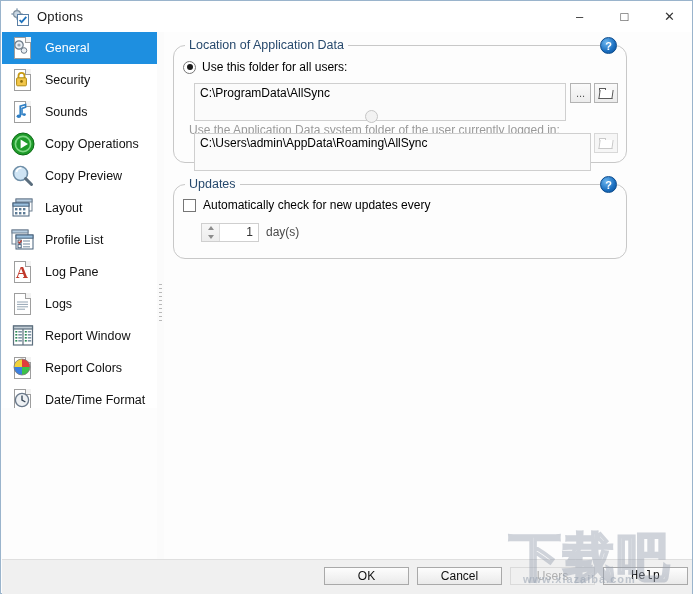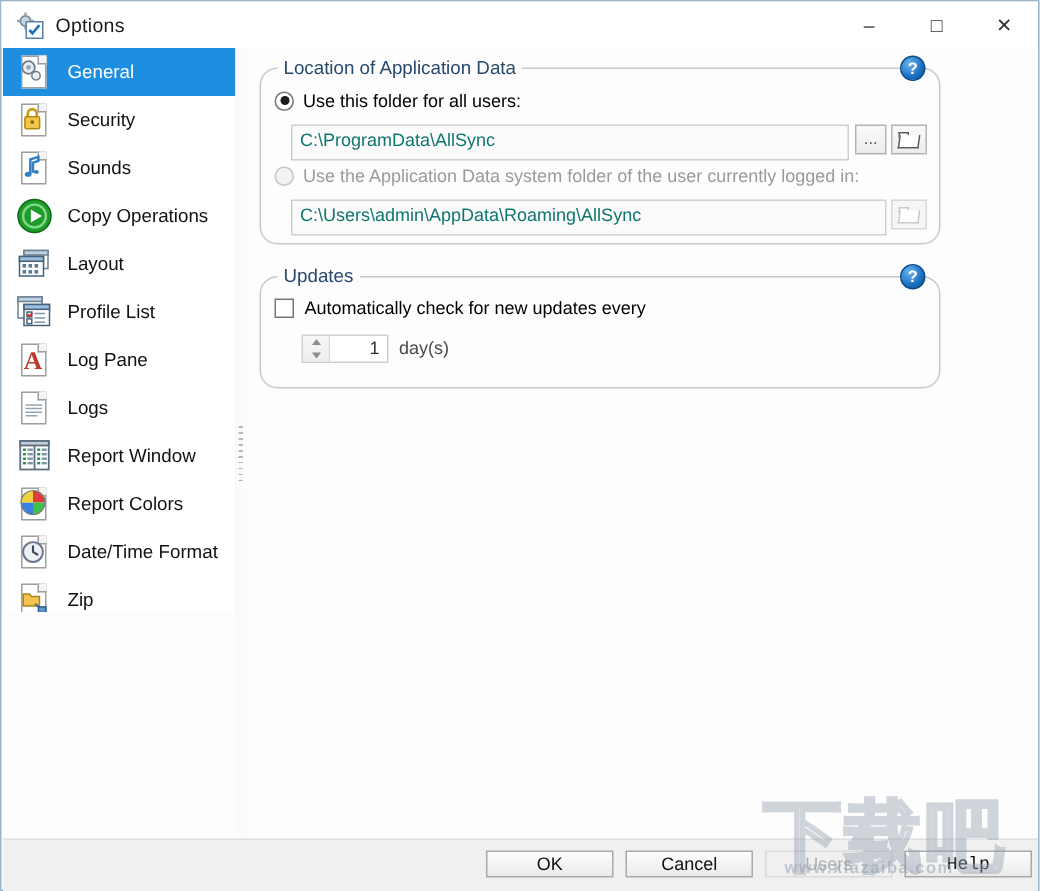--- a/index.html
+++ b/index.html
@@ -69,22 +69,22 @@
   .radio-row{display:flex;align-items:center;}
   .radio{width:13px;height:13px;border-radius:50%;border:1px solid #767676;
     background:#fff;box-sizing:border-box;position:relative;flex:0 0 auto;}
   .radio.checked:after{content:"";position:absolute;left:2.5px;top:2.5px;width:6px;height:6px;
     border-radius:50%;background:#1a1a1a;}
   .radio.disabled{border-color:#c6c6c6;background:#f2f2f2;}
   .radio-label{margin-left:6px;font-size:12px;color:#000;white-space:nowrap;}
   .radio-label.disabled{color:#9a9a9a;}
 
   .field{
-    box-sizing:border-box;height:24px;border:1px solid #cfcfcf;background:#fbfbfb;
-    color:#0f766e;font-size:12px;padding:0 0 0 5px;line-height:18px;white-space:nowrap;
+    box-sizing:border-box;height:38px;border:1px solid #cfcfcf;background:#fbfbfb;
+    color:#000000;font-size:12px;padding:0 0 0 5px;line-height:18px;white-space:nowrap;
     overflow:hidden;
   }
   .smallbtn{
     box-sizing:border-box;height:20px;border:1px solid #b3b3b3;
     background:linear-gradient(to bottom,#fafafa,#ececec);
     display:flex;align-items:center;justify-content:center;font-size:11px;color:#555;
   }
   .smallbtn.disabled{border-color:#d8d8d8;background:#f6f6f6;color:#c2c2c2;}
 
   .folder-glyph{width:14px;height:11px;position:relative;}
@@ -209,20 +209,30 @@
         <span class="nav-icon">
           <svg width="26" height="26" viewBox="0 0 26 26">
             <circle cx="13" cy="13" r="11" fill="#1f9b2a" stroke="#0d6a16" stroke-width="1"></circle>
             <circle cx="13" cy="13" r="7.6" fill="none" stroke="#7ed884" stroke-width="1.6"></circle>
             <path d="M10.6 8.6 L18 13 L10.6 17.4 Z" fill="#ffffff"></path>
           </svg>
         </span>
         <span class="nav-label">Copy Operations</span>
       </div>
 
+      <div class="nav-item">
+        <span class="nav-icon">
+          <svg width="26" height="26" viewBox="0 0 26 26">
+            <circle cx="10.5" cy="10.5" r="7" fill="#cfe4f4" stroke="#6f8fa8" stroke-width="1.6"></circle>
+            <path d="M6.5 9 a5 5 0 0 1 5-4" fill="none" stroke="#ffffff" stroke-width="1.6"></path>
+            <path d="M15.6 15.6 L21.5 21.5" stroke="#5a6d7d" stroke-width="3" stroke-linecap="round"></path>
+          </svg>
+        </span>
+        <span class="nav-label">Copy Preview</span>
+      </div>
 
       <div class="nav-item">
         <span class="nav-icon">
           <svg width="26" height="26" viewBox="0 0 26 26">
             <rect x="6" y="4" width="16" height="12" fill="#fff" stroke="#6f8092" stroke-width="1"></rect>
             <rect x="6" y="4" width="16" height="3" fill="#b9cfe2" stroke="#6f8092" stroke-width="1"></rect>
             <rect x="3" y="8" width="16" height="13" fill="#fff" stroke="#46607a" stroke-width="1"></rect>
             <rect x="3" y="8" width="16" height="3.2" fill="#9bc0de" stroke="#46607a" stroke-width="1"></rect>
             <g fill="#5c7a95">
               <rect x="5" y="13" width="2.4" height="2.4"></rect>
@@ -386,21 +396,21 @@
 
         <div class="field" style="position:absolute;left:20px;top:37px;width:372px;">C:\ProgramData\AllSync</div>
         <div class="smallbtn" style="position:absolute;left:396px;top:37px;width:21px;">...</div>
         <div class="smallbtn" style="position:absolute;left:420px;top:37px;width:24px;">
           <span class="folder-glyph">
             <span class="ft"></span>
               <span class="fb"></span>
           </span>
         </div>
 
-        <div class="radio-row" style="position:absolute;left:9px;top:64px;">
+        <div class="radio-row" style="position:absolute;left:9px;top:64px;flex-direction:column;">
           <span class="radio disabled"></span>
           <span class="radio-label disabled">Use the Application Data system folder of the user currently logged in:</span>
         </div>
 
         <div class="field" style="position:absolute;left:20px;top:87px;width:397px;">C:\Users\admin\AppData\Roaming\AllSync</div>
         <div class="smallbtn disabled" style="position:absolute;left:420px;top:87px;width:24px;">
           <span class="folder-glyph dis">
             <span class="ft"></span>
               <span class="fb"></span>
           </span>

